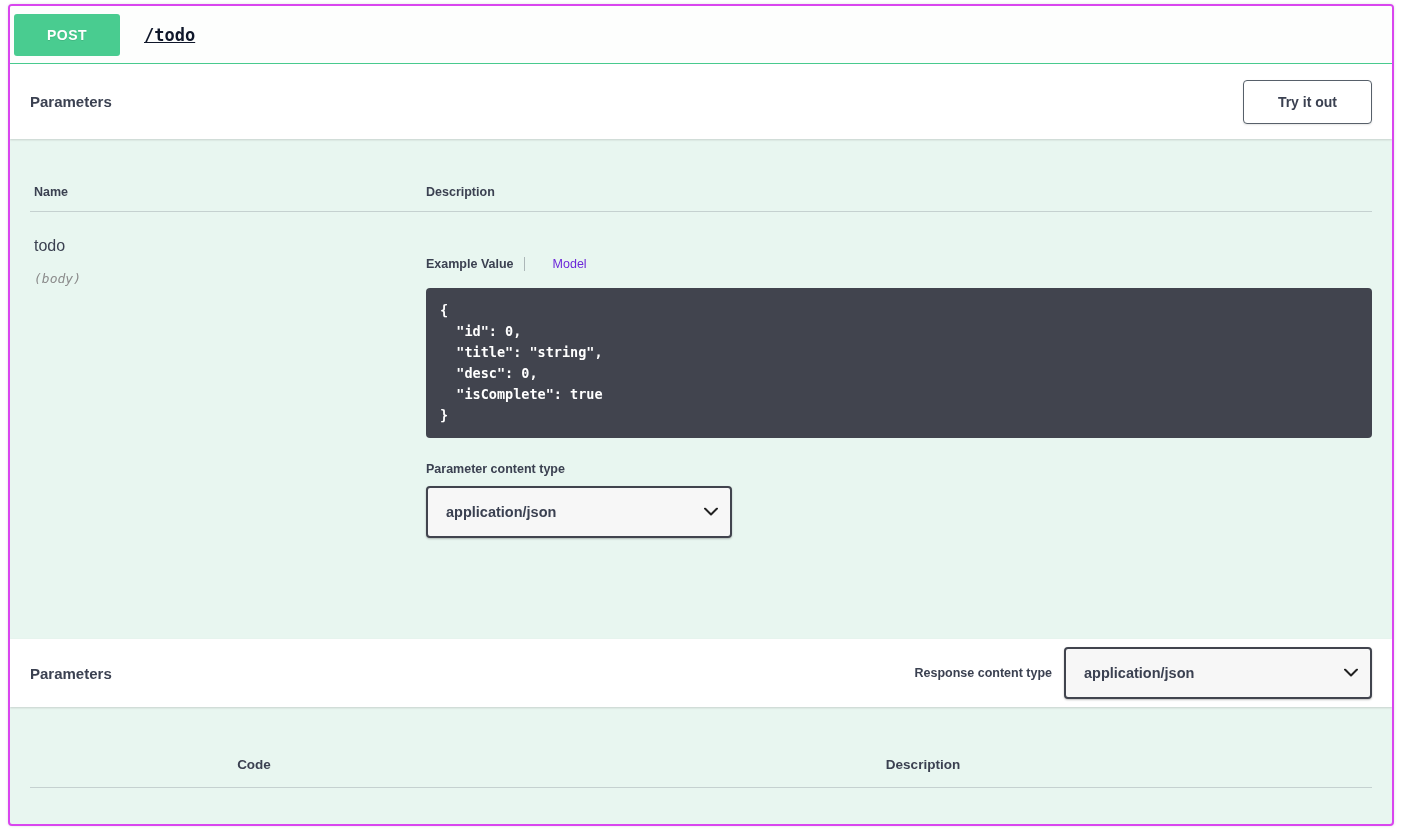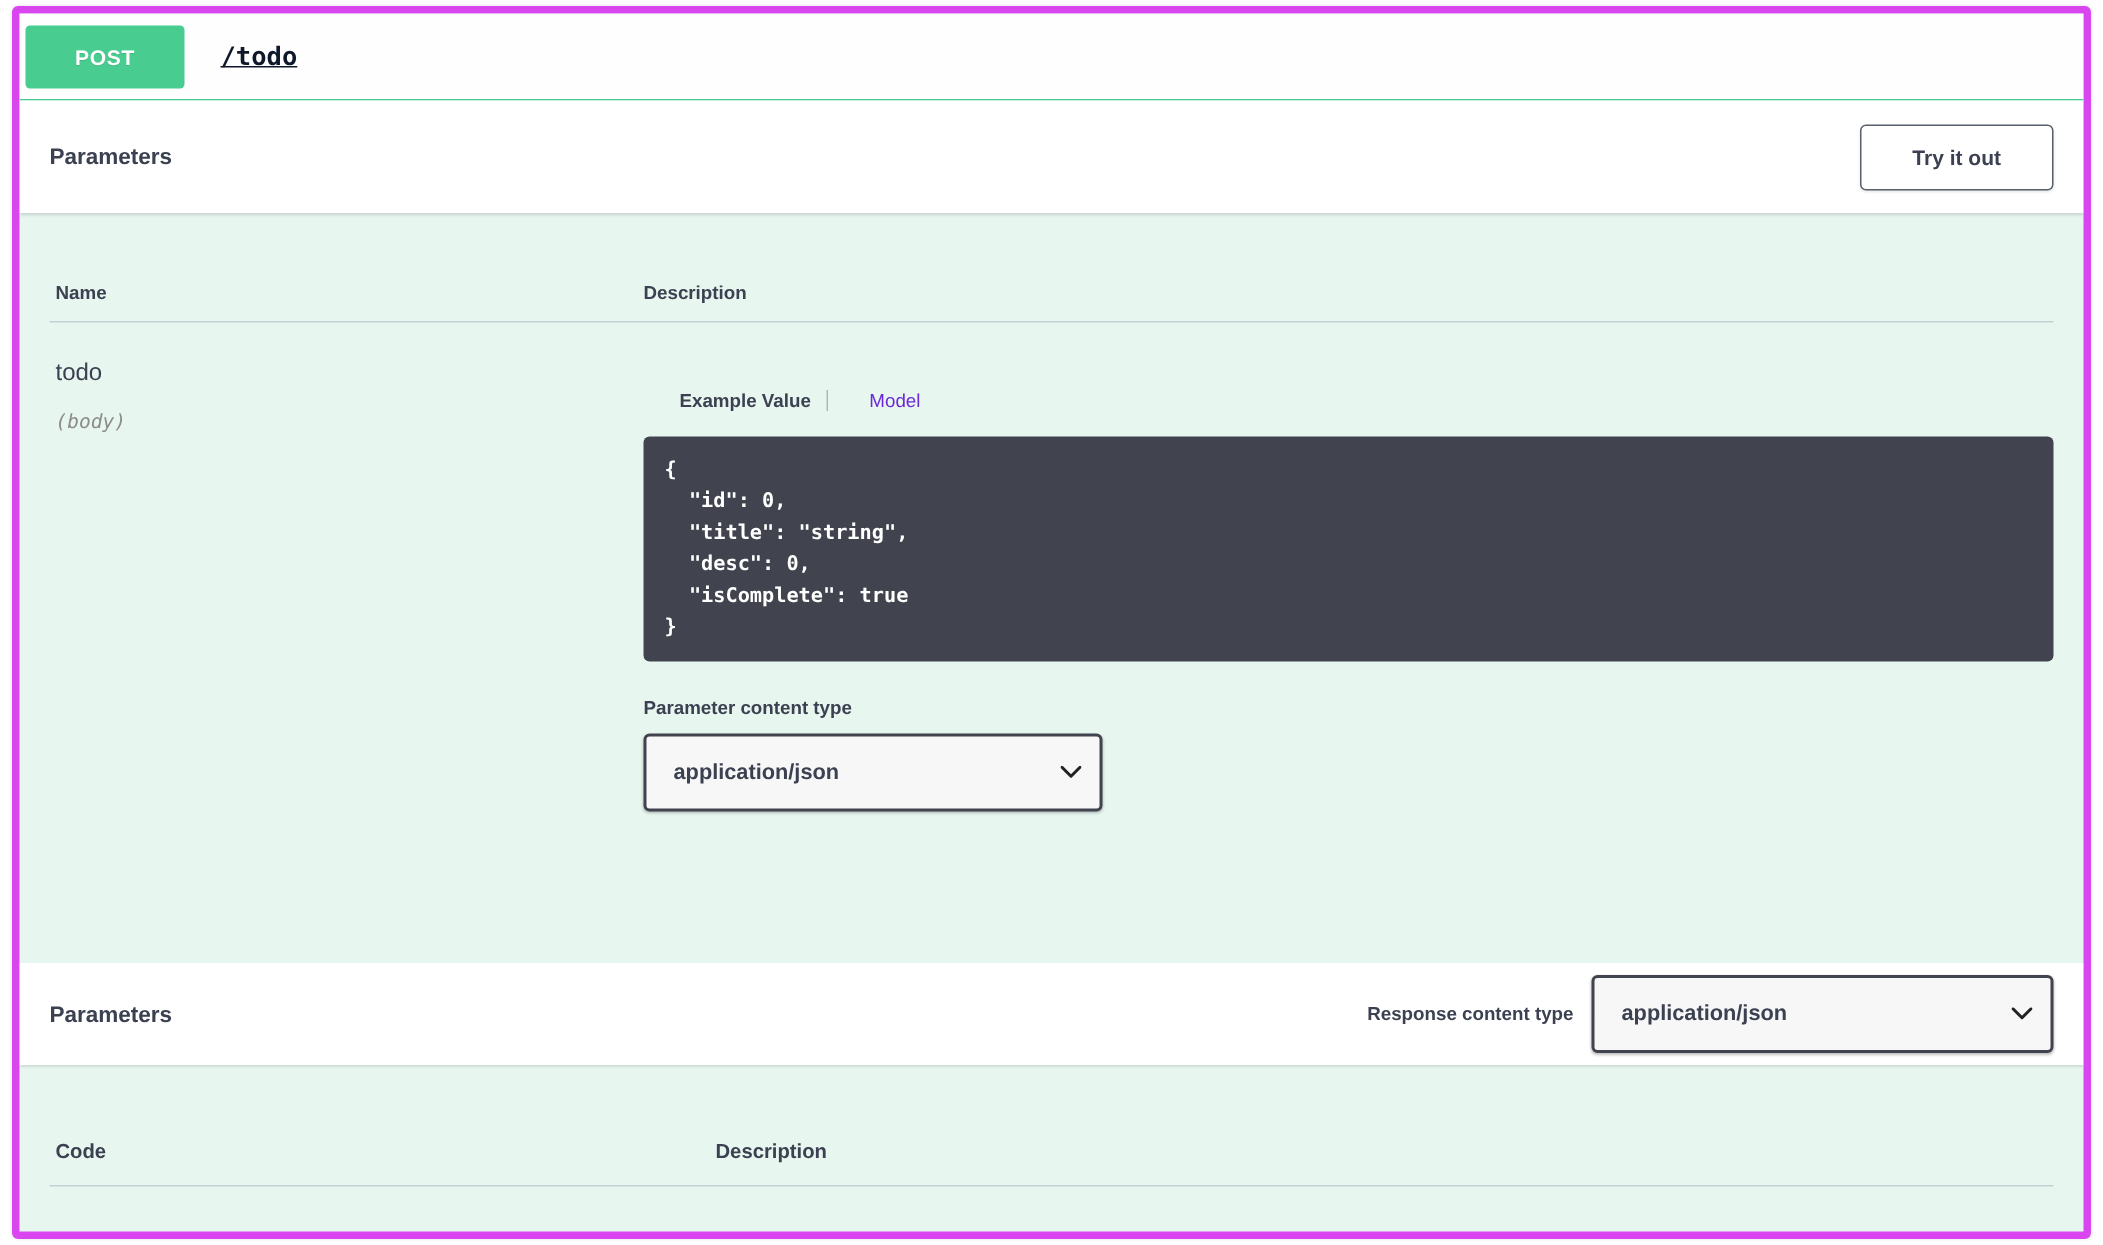--- a/index.html
+++ b/index.html
@@ -4,21 +4,21 @@
 <style>
   * { box-sizing: border-box; margin: 0; padding: 0; }
   html, body {
     width: 1402px; height: 830px; overflow: hidden;
     background: #ffffff;
     font-family: "Liberation Sans", sans-serif;
     color: #3b4151;
   }
   .opblock {
     margin: 4px 8px 0 8px;
-    border: 5px solid #d946ef;
+    border: 2px solid #d946ef;
     border-radius: 4px;
     background: #e8f6f0;
     height: 822px;
     overflow: hidden;
     box-shadow: 0 0 3px rgba(0,0,0,.12);
   }
   
   .summary {
     display: flex; align-items: center;
     height: 58px;
@@ -72,21 +72,21 @@
   }
   .col-name { width: 392px; }
   .col-desc { flex: 1; }
   .param-row { display: flex; padding: 25px 0 0 4px; }
   .param-name { font-size: 16px; color: #3b4151; }
   .param-in {
     margin-top: 16px;
     font-family: "DejaVu Sans Mono", monospace;
     font-style: italic; font-size: 13px; color: #8c8c8c;
   }
-  .tabs { display: flex; align-items: center; margin-top: 20px; margin-left: 24px; }
+  .tabs { display: flex; align-items: center; margin-top: 20px; }
   .tab-example {
     font-size: 12.5px; font-weight: bold; color: #3b4151;
     padding-right: 10px; cursor: pointer;
   }
   .tab-model {
     font-size: 12.5px; color: #6d28d9;
     padding-left: 28px; border-left: 1px solid rgba(59,65,81,.35);
     cursor: pointer;
   }
   .highlight {
@@ -123,21 +123,21 @@
     position: absolute; right: 14px; top: 50%;
     transform: translateY(-50%);
     pointer-events: none;
   }
   
   .resp-controls { display: flex; align-items: center; }
   .resp-ct-label {
     font-size: 12.5px; font-weight: bold; color: #3b4151;
     margin-right: 12px; white-space: nowrap;
   }
-  .responses-body { padding: 20px; }
+  .responses-body { padding: 20px; text-align: center; }
   .table-head2 {
     display: flex;
     margin-top: 30px;
     padding: 0 0 15px 4px;
     border-bottom: 1px solid rgba(59,65,81,.2);
     font-size: 13.5px; font-weight: bold; color: #3b4151;
   }
   .col-code { width: 440px; }
 </style>
 </head>

